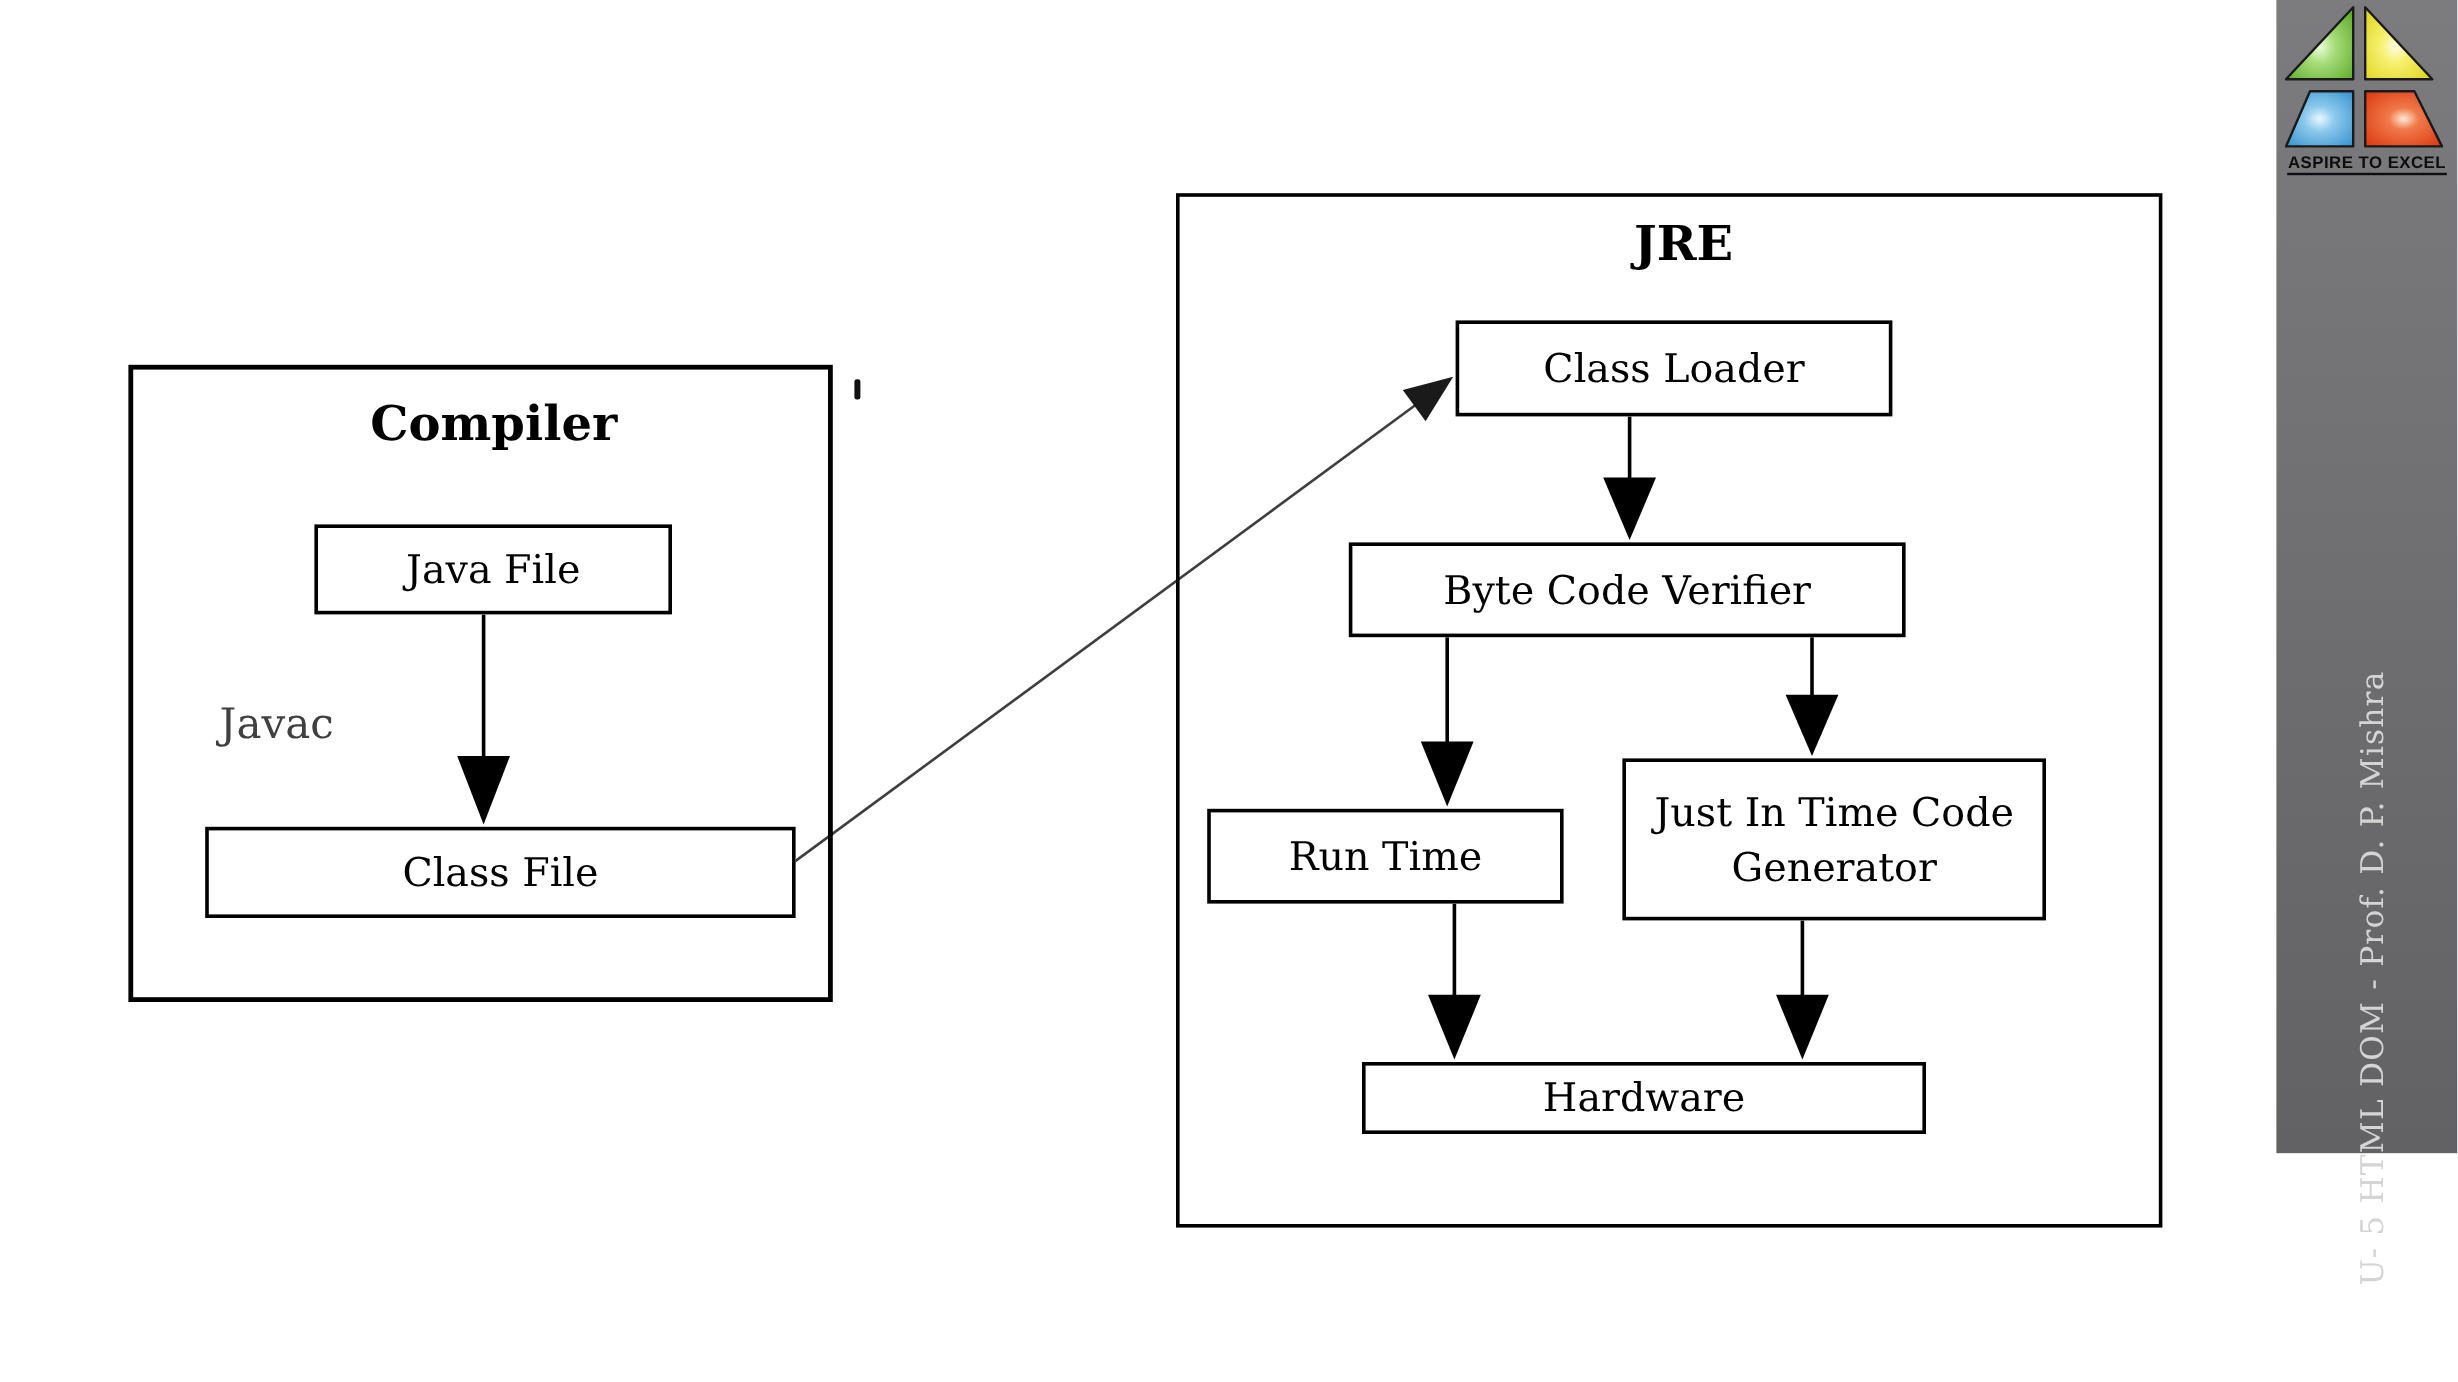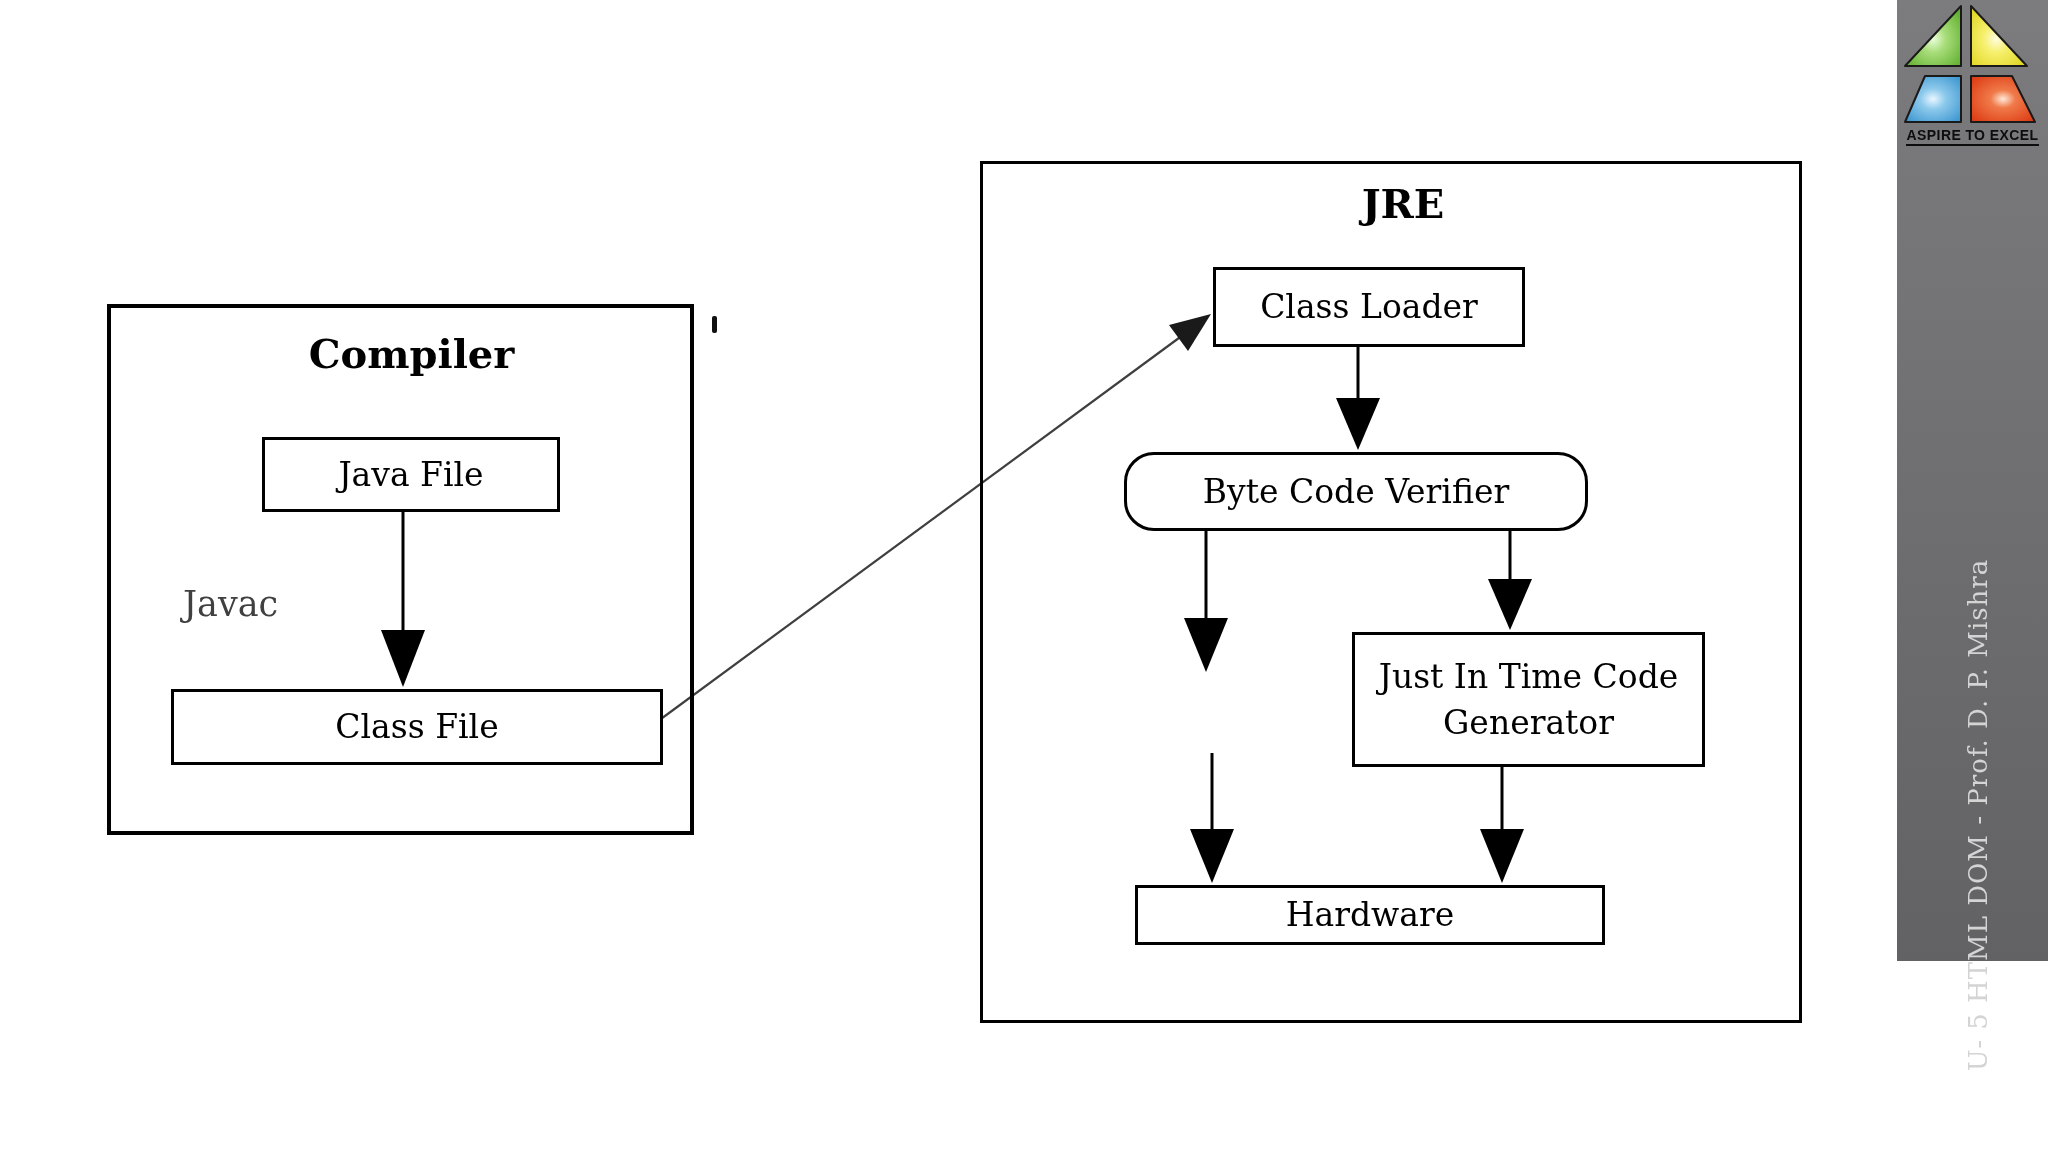--- a/index.html
+++ b/index.html
@@ -125,22 +125,23 @@
   <div class="frame" style="left:107px;top:304px;width:579px;height:523px;border-width:4px;"></div>
   <div class="group-title" style="left:107px;top:330px;width:579px;">Compiler</div>
   <div class="node" style="left:262px;top:437px;width:298px;height:75px;">Java File</div>
   <div class="edge-label" style="left:183px;top:584px;">Javac</div>
   <div class="node" style="left:171px;top:689px;width:492px;height:76px;">Class File</div>
 
   <div class="tick"></div>
 
   <div class="frame" style="left:980px;top:161px;width:816px;height:856px;"></div>
   <div class="group-title" style="left:980px;top:180px;width:816px;">JRE</div>
-  <div class="node" style="left:1213px;top:267px;width:312px;height:80px;text-align:center;">Class Loader</div>
-  <div class="node" style="left:1124px;top:452px;width:464px;height:79px;border-radius:30px;">Byte Code Verifier</div>
+  <div class="node" style="left:1213px;top:267px;width:364px;height:80px;text-align:center;">Class Loader</div>
+  <div class="node" style="left:1124px;top:452px;width:464px;height:79px;">Byte Code Verifier</div>
+  <div class="node" style="left:1006px;top:674px;width:297px;height:79px;">Run Time</div>
   <div class="node" style="left:1352px;top:632px;width:353px;height:135px;padding:0 6px;">Just In Time Code Generator</div>
   <div class="node" style="left:1135px;top:885px;width:470px;height:60px;">Hardware</div>
 
   <div id="sidebar">
     <svg id="logo" width="147" height="124" viewBox="0 0 147 124">
       <defs>
         <radialGradient id="gGreen" cx="50%" cy="55%" r="65%">
           <stop offset="0%" stop-color="#eaffda"></stop>
             <stop offset="35%" stop-color="#a8dd7a"></stop>
             <stop offset="100%" stop-color="#5fae2e"></stop>

